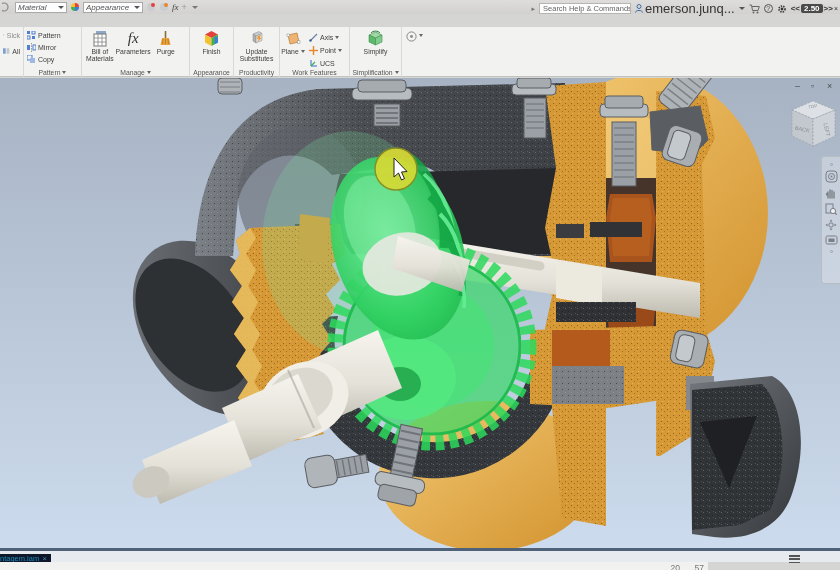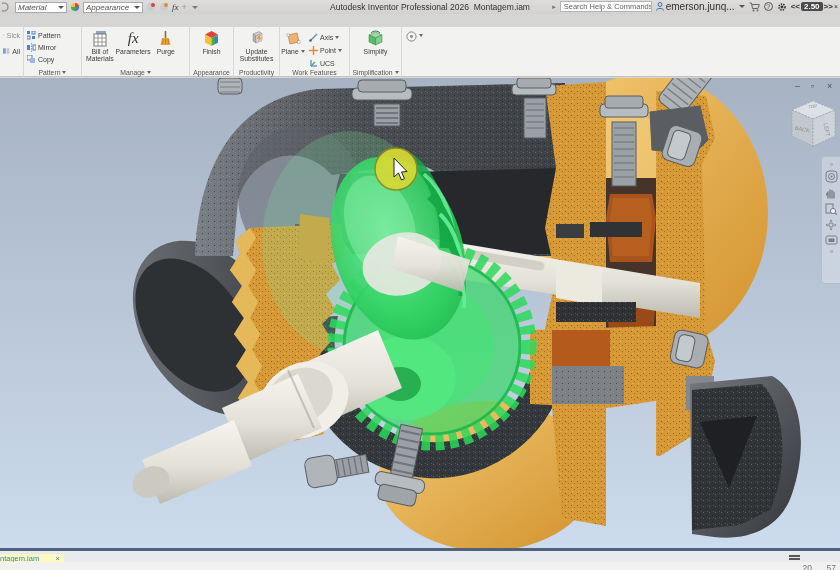--- a/index.html
+++ b/index.html
@@ -16,21 +16,21 @@
     background:#fdfdfd; font-style:italic; color:#555; font-size:8px; padding:0 2px; }
   .combo .cval { width:38px; overflow:hidden; white-space:nowrap; }
   .dn { width:0; height:0; border-left:3px solid transparent; border-right:3px solid transparent;
     border-top:3px solid #555; margin-left:2px; }
   .qicon { width:10px; height:10px; display:inline-block; }
   .apptitle { position:absolute; left:300px; top:2px; width:260px; text-align:center;
     font-size:8.5px; color:#333; white-space:nowrap; }
   .tb-right { position:absolute; right:2px; top:1px; display:flex; align-items:center; gap:4px; }
   .searchbox { width:92px; height:11px; background:#fdfdfd; border:1px solid #b5b5b3;
     font-size:7.5px; color:#666; padding:0 3px; line-height:10px; overflow:hidden; white-space:nowrap; }
-  .user { display:flex; align-items:center; gap:2px; font-size:10px; color:#333; }
+  .user { display:flex; align-items:center; gap:2px; font-size:13px; color:#333; }
   .speed { display:flex; align-items:center; gap:1px; font-size:8px; color:#333; font-weight:bold; }
   .speedval { background:#4a4a4a; color:#fff; padding:0 3px; border-radius:2px; font-size:8px; }
 
   
   .tabrow { position:absolute; top:14px; left:0; width:840px; height:13px;
     background:#e9e9e7; display:flex; align-items:flex-end; font-size:7.5px; color:#3a3a3a; }
   .rtab { padding:1px 6px 2px 6px; white-space:nowrap; }
   .rtab.partial { padding-left:0; }
   .tab-pill { display:flex; align-items:center; gap:2px; margin-left:4px; margin-bottom:1px; }
   .pill { width:13px; height:7px; border:1px solid #777; border-radius:4px; position:relative; }
@@ -57,27 +57,27 @@
     background:linear-gradient(#a7b3c3,#cbdaec); overflow:hidden; }
   .navbar { position:absolute; top:78px; right:0; width:19px; height:128px;
     border:1px solid #b8bdc4; border-right:none; border-radius:3px 0 0 3px;
     background:rgba(240,243,246,.35); display:flex; flex-direction:column;
     align-items:center; gap:4px; padding-top:6px; }
   .navdot { width:3px; height:3px; border:1px solid #9aa0a8; border-radius:50%; }
 
   
   .docbar { position:absolute; top:548px; left:0; width:840px; height:14px;
     background:#e7eaee; border-top:3px solid #50627a; }
-  .doctab { position:absolute; left:0; top:3px; height:11px; background:#fef9c3;
+  .doctab { position:absolute; left:0; top:3px; height:11px; background:#0f172a;
     border-bottom:2px solid #1b8dbd; color:#1b8dbd; font-size:7.5px; line-height:9px;
-    padding:0 4px 0 0; display:flex; align-items:center; gap:16px; }
+    padding:0 4px 0 0; display:flex; align-items:center; gap:3px; }
   .hamb { position:absolute; right:40px; top:4px; width:11px; height:8px;
     display:flex; flex-direction:column; justify-content:space-between; }
   .hamb div { height:1.5px; background:#555; }
-  .statusbar { position:absolute; top:562px; left:0; width:840px; height:8px;
+  .statusbar { position:absolute; top:562px; left:0; width:708px; height:8px;
     background:#f1f1ef; font-size:8.5px; color:#777;text-decoration:underline; }
   .statnum { position:absolute; top:1px; }
 </style>
 </head>
 <body>
 
 <div class="app">
 
   <div class="titlebar">
     <div class="qat">
@@ -102,23 +102,20 @@
           <circle cx="5" cy="5" r="4" fill="#c9ccd0"></circle>
           <circle cx="7" cy="3" r="2" fill="#e2413c"></circle>
         </svg>
       <svg class="qicon" viewBox="0 0 10 10">
           <circle cx="5" cy="5" r="4" fill="#c9ccd0"></circle>
           <circle cx="7" cy="3" r="2" fill="#e8872a"></circle>
         </svg>
       <span style="font-style:italic;font-family:'Liberation Serif',serif;font-size:9px;color:#444">fx</span>
       <span style="color:#999;font-size:9px">+</span>
       <span class="dn" style="border-top-color:#777"></span>
-    </div>
-    <div class="apptitle">
-      <span>Autodesk Inventor Professional 2026</span>&nbsp;&nbsp;<span>Montagem.iam</span>
     </div>
     <div class="tb-right">
       <span style="color:#777;font-size:7px">▸</span>
       <span class="searchbox">Search Help &amp; Commands...</span>
       <span class="user">
         <svg width="8" height="9" viewBox="0 0 8 9">
           <circle cx="4" cy="2.5" r="2" fill="none" stroke="#3a6ea8" stroke-width="1"></circle>
           <path d="M0.5 8.5 C0.5 5.8 7.5 5.8 7.5 8.5" fill="none" stroke="#3a6ea8" stroke-width="1"></path>
           </svg>
         <span>emerson.junq...</span>

